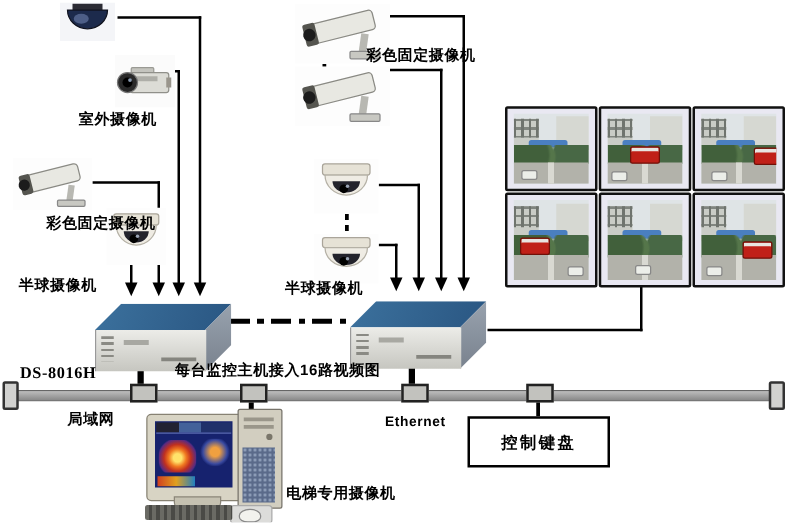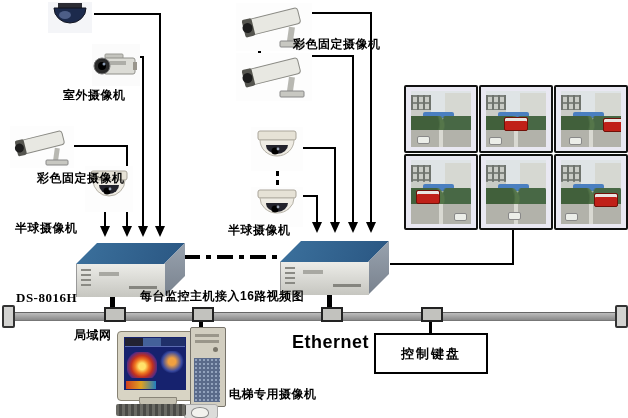--- a/index.html
+++ b/index.html
@@ -318,22 +318,22 @@
   <div class="cap" style="left:615px;top:305px"></div>
   <div class="ln" style="left:110px;top:296px;width:5px;height:14px"></div>
   <div class="ln" style="left:327px;top:292px;width:5px;height:18px"></div>
   <div class="tap" style="left:104px"></div>
   <div class="tap" style="left:192px"></div>
   <div class="tap" style="left:321px"></div>
   <div class="tap" style="left:421px"></div>
   <div class="ln" style="left:199px;top:319px;width:4px;height:14px"></div>
   <div class="ln" style="left:429px;top:319px;width:3px;height:16px"></div>
 
-  <div class="lbl" style="left:74px;top:327px">局域网</div>
-  <div class="lbl" style="left:292px;top:332px;font-size:18px">Ethernet</div>
+  <div class="lbl" style="left:54px;top:327px">局域网</div>
+  <div class="lbl" style="left:308px;top:332px;font-size:11px">Ethernet</div>
 
   <div class="kbox">
     <span>控制键盘</span>
   </div>
 
   <div class="monitor">
     <div class="screen">
       <div class="sbar"></div>
         <div class="blob1"></div>
         <div class="blob2"></div>

